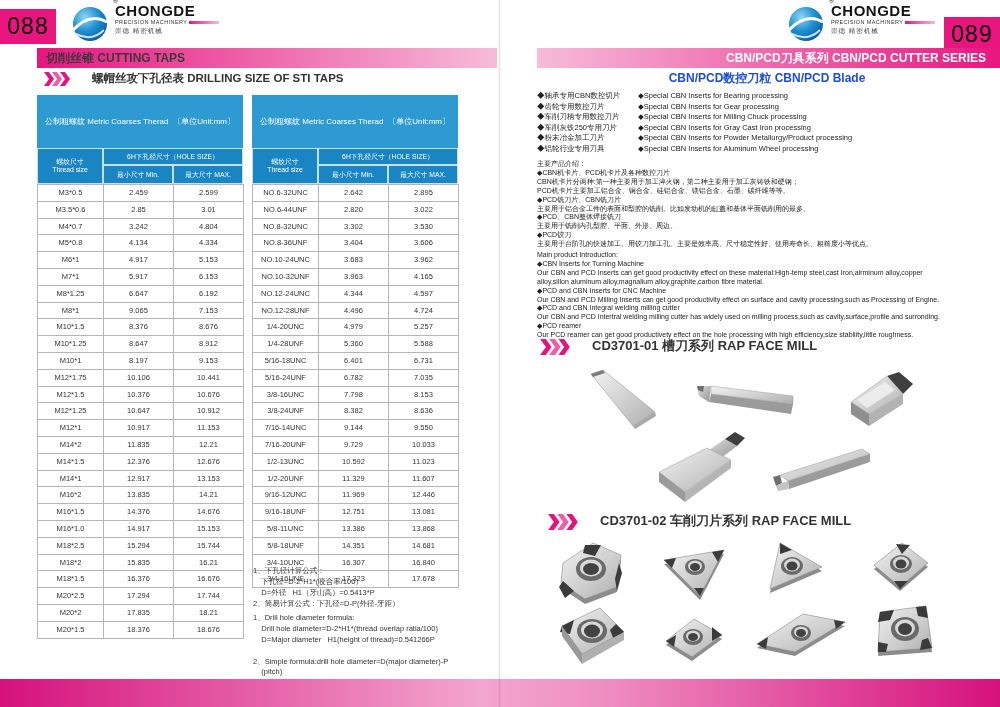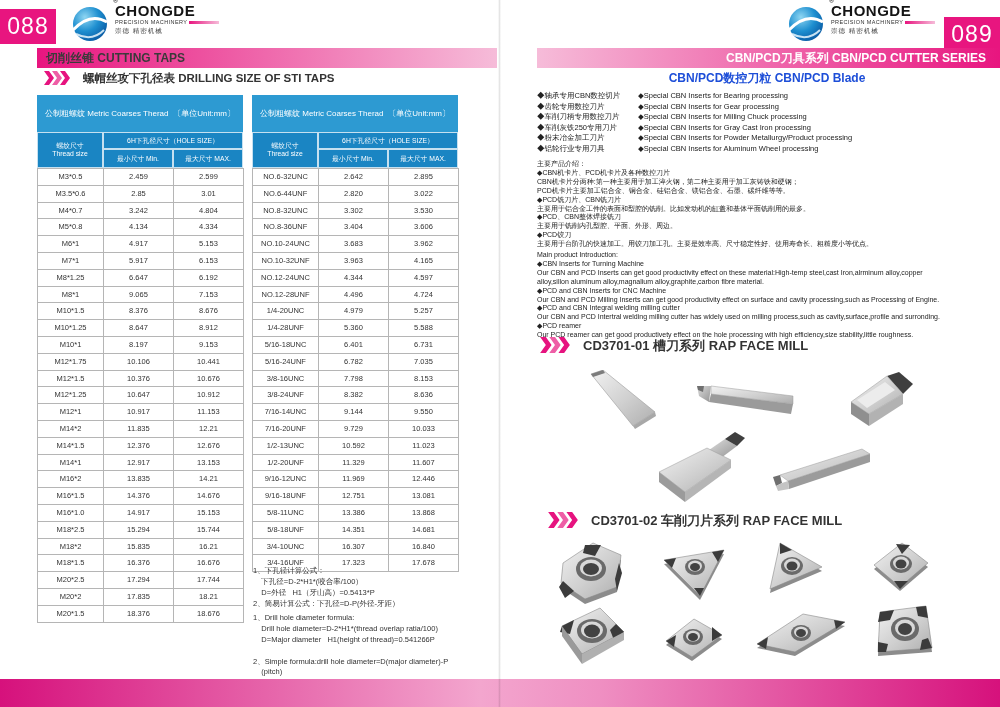--- a/index.html
+++ b/index.html
@@ -2,49 +2,49 @@
 <html><head>
 <meta charset="utf-8">
 <style>
   html,body{margin:0;padding:0;}
   body{
     width:1000px;height:707px;position:relative;background:#ffffff;
     font-family:"Liberation Sans",sans-serif;overflow:hidden;color:#333;
   }
   .abs{position:absolute;}
   
-  .pgnum{background:#e8157f;color:#ffffff;display:flex;align-items:center;justify-content:center;
+  .pgnum{background:#e8157f;color:#000000;display:flex;align-items:center;justify-content:center;
          font-size:23px;letter-spacing:1px;}
   #num-left{left:0;top:9px;width:56px;height:35px;}
   #num-right{left:944px;top:9px;width:56px;height:35px;margin-top:8px;}
   
   .logo{display:flex;align-items:flex-start;gap:5px;}
   #logo-left{left:70px;top:3px;}
   #logo-right{left:786px;top:3px;}
   .logo-text{position:relative;line-height:1;}
   .logo-name{font-size:15px;font-weight:800;color:#141414;letter-spacing:.5px;}
   .logo-reg{position:absolute;top:-6px;left:-2px;font-size:7px;color:#222;}
   .logo-sub{font-size:5.5px;color:#333;letter-spacing:.4px;margin-top:2px;display:flex;align-items:center;gap:2px;}
   .pink-line{display:inline-block;width:30px;height:3px;background:linear-gradient(90deg,#e8157f,#f6bcd9);}
   .logo-cn{font-size:6.5px;color:#444;margin-top:2px;letter-spacing:1px;}
   
   .bar{height:20px;display:flex;align-items:center;font-weight:bold;font-size:12px;}
   #bar-left{left:37px;top:48px;width:460px;background:linear-gradient(90deg,#e8157f,#f6bcd9);color:#3a3a3a;padding-left:9px;box-sizing:border-box;}
   #bar-right{left:537px;top:48px;width:463px;background:linear-gradient(90deg,#f6bcd9,#e8157f);color:#fff;justify-content:flex-end;padding-right:14px;box-sizing:border-box;}
   
-  .sec-head{display:flex;align-items:flex-start;gap:13px;font-weight:bold;color:#333;}
+  .sec-head{display:flex;align-items:flex-end;gap:22px;font-weight:bold;color:#333;}
   #head-left{left:44px;top:71px;font-size:11.5px;}
   #sec1-head{left:540px;top:337px;font-size:13px;}
   #sec2-head{left:548px;top:512px;font-size:13px;}
   
   .tblbox{width:206px;}
   #tbl-metric{left:37px;top:95px;}
   #tbl-unified{left:252px;top:95px;}
   .tbl-title{height:21px;background:#2d9ad2;color:#fff;font-size:8px;display:flex;align-items:center;
-             justify-content:space-between;padding:8px 8px;}
+             justify-content:space-between;padding:16px 8px;}
   .thead{display:grid;grid-template-columns:66px 70px 70px;grid-template-rows:17px 19px;
          background:#1a85c3;color:#fff;font-size:6.8px;text-align:center;}
   .thead div{display:flex;align-items:center;justify-content:center;border:0.5px solid rgba(255,255,255,.75);box-sizing:border-box;}
   .th-thread{grid-row:1/3;flex-direction:column;line-height:1.25;}
   .th-hole{grid-column:2/4;}
   table.data{border-collapse:collapse;width:206px;table-layout:fixed;}
   table.data td{height:15.8px;line-height:15.8px;padding:0;font-size:7.5px;text-align:center;
                 border:1px solid #b5b5b5;color:#333;white-space:nowrap;overflow:hidden;}
   table.data col.c1{width:66px;} table.data col.c2{width:70px;} table.data col.c3{width:70px;}
   

